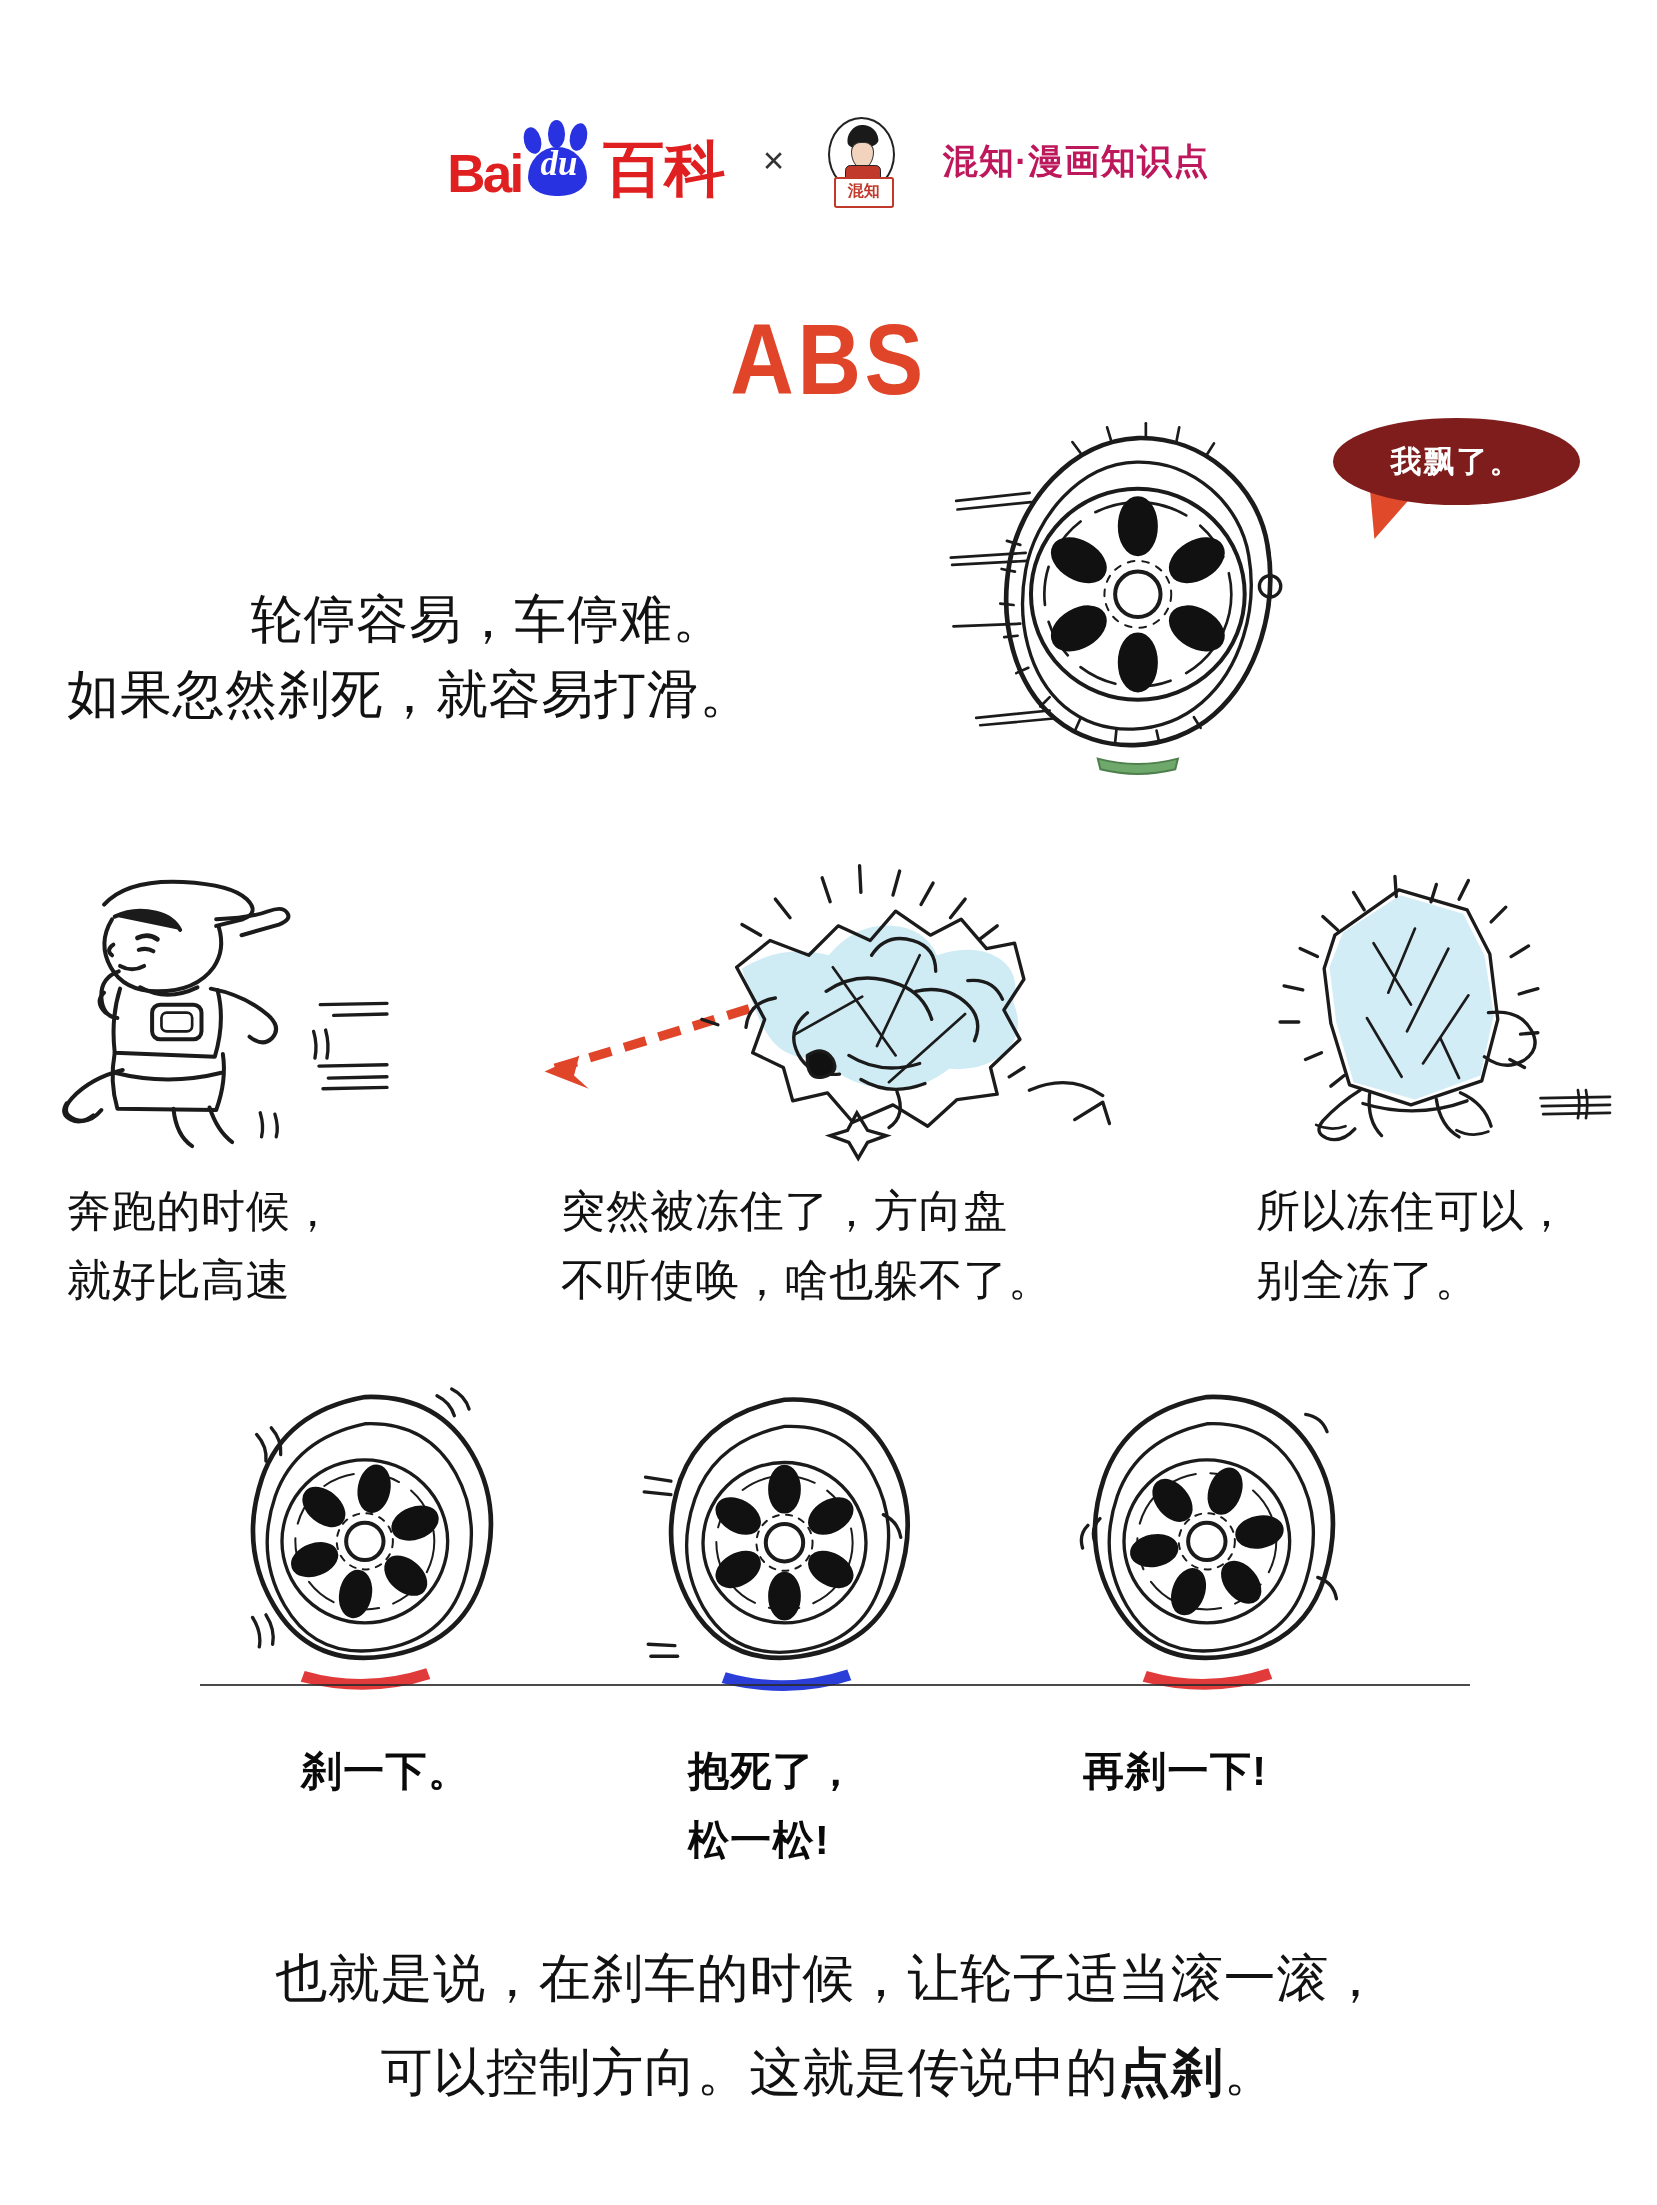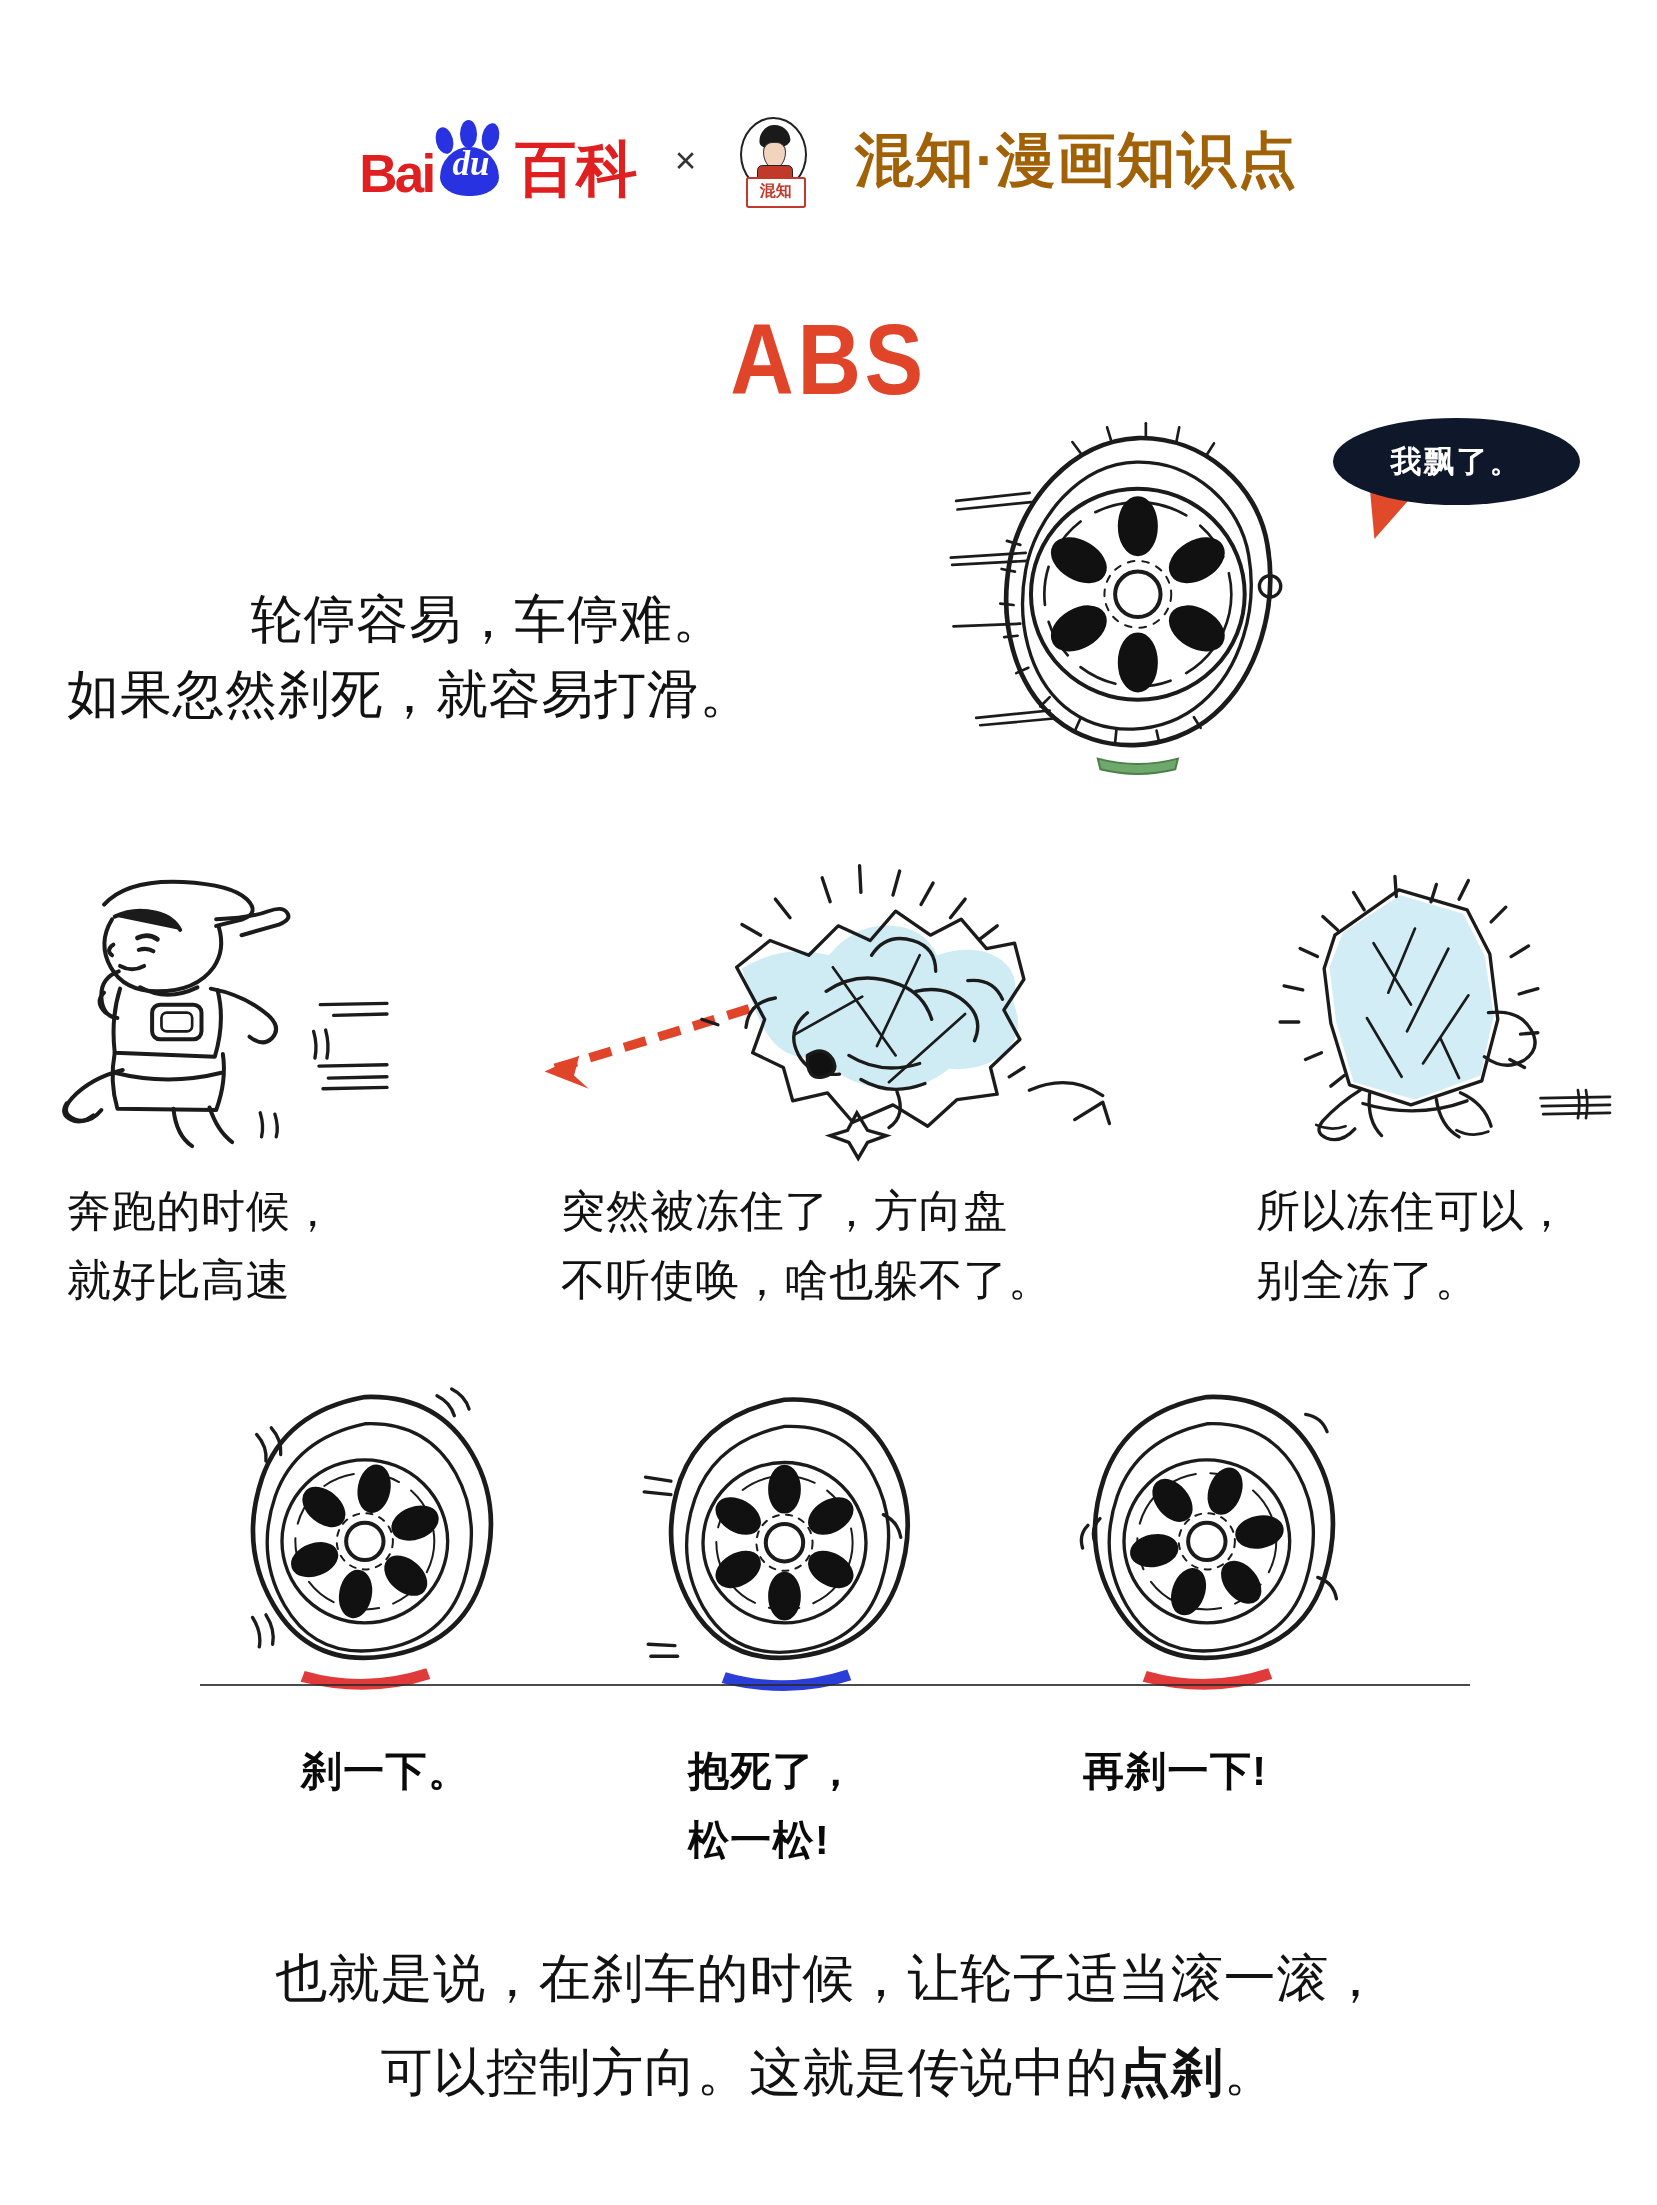--- a/index.html
+++ b/index.html
@@ -55,21 +55,21 @@
   .hz-body{
     position:absolute;left:23px;top:52px;width:36px;height:23px;background:#C0392B;
     border-radius:5.3px 5.3px 1.3px 1.3px;border:1.3px solid #222;box-sizing:border-box;
   }
   .hz-label{
     position:absolute;left:12px;top:64px;width:56px;height:27px;
     background:#ffffff;border:2px solid #C0392B;border-radius:2.7px;
     color:#C0392B;font-size:16px;font-weight:bold;text-align:center;line-height:24px;
   }
   .hz-title{
-    font-size:59px;font-weight:bold;color:#a16207;letter-spacing:1.3px;margin-left:21px;
+    font-size:35px;font-weight:bold;color:#be185d;letter-spacing:1.3px;margin-left:21px;
     line-height:1;position:relative;
   }
 
   
   .abs-title{
     position:absolute;left:0;top:302px;width:1657px;text-align:center;
     font-size:100px;font-weight:bold;color:#E0452A;letter-spacing:4px;
     font-family:"Liberation Sans Narrow","Liberation Sans",sans-serif;
     transform:scaleX(0.88);transform-origin:center;
   }
@@ -78,21 +78,21 @@
   .s1-text{
     position:absolute;left:67px;top:575px;width:789px;
     font-size:52px;line-height:75px;color:#121212;letter-spacing:0.7px;
   }
   .s1-line1{text-align:center;padding-left:53px;margin-top:7px;}
   .s1-line2{text-align:left;}
 
   .wheel-main{position:absolute;left:956px;top:414px;width:361px;height:374px;}
   .bubble{
     position:absolute;left:1333px;top:418px;width:247px;height:87px;
-    background:#0f172a;border-radius:50%;
+    background:#7f1d1d;border-radius:50%;
     display:flex;align-items:center;justify-content:center;
   }
   .bubble-text{color:#fff;font-size:31px;font-weight:bold;letter-spacing:2px;}
   .bubble-tail{
     position:absolute;left:1363px;top:486px;width:0;height:0;
     border-left:17.4px solid transparent;border-right:31px solid transparent;
     border-top:55px solid #E04A2A;transform:rotate(12deg);
   }
 
   

